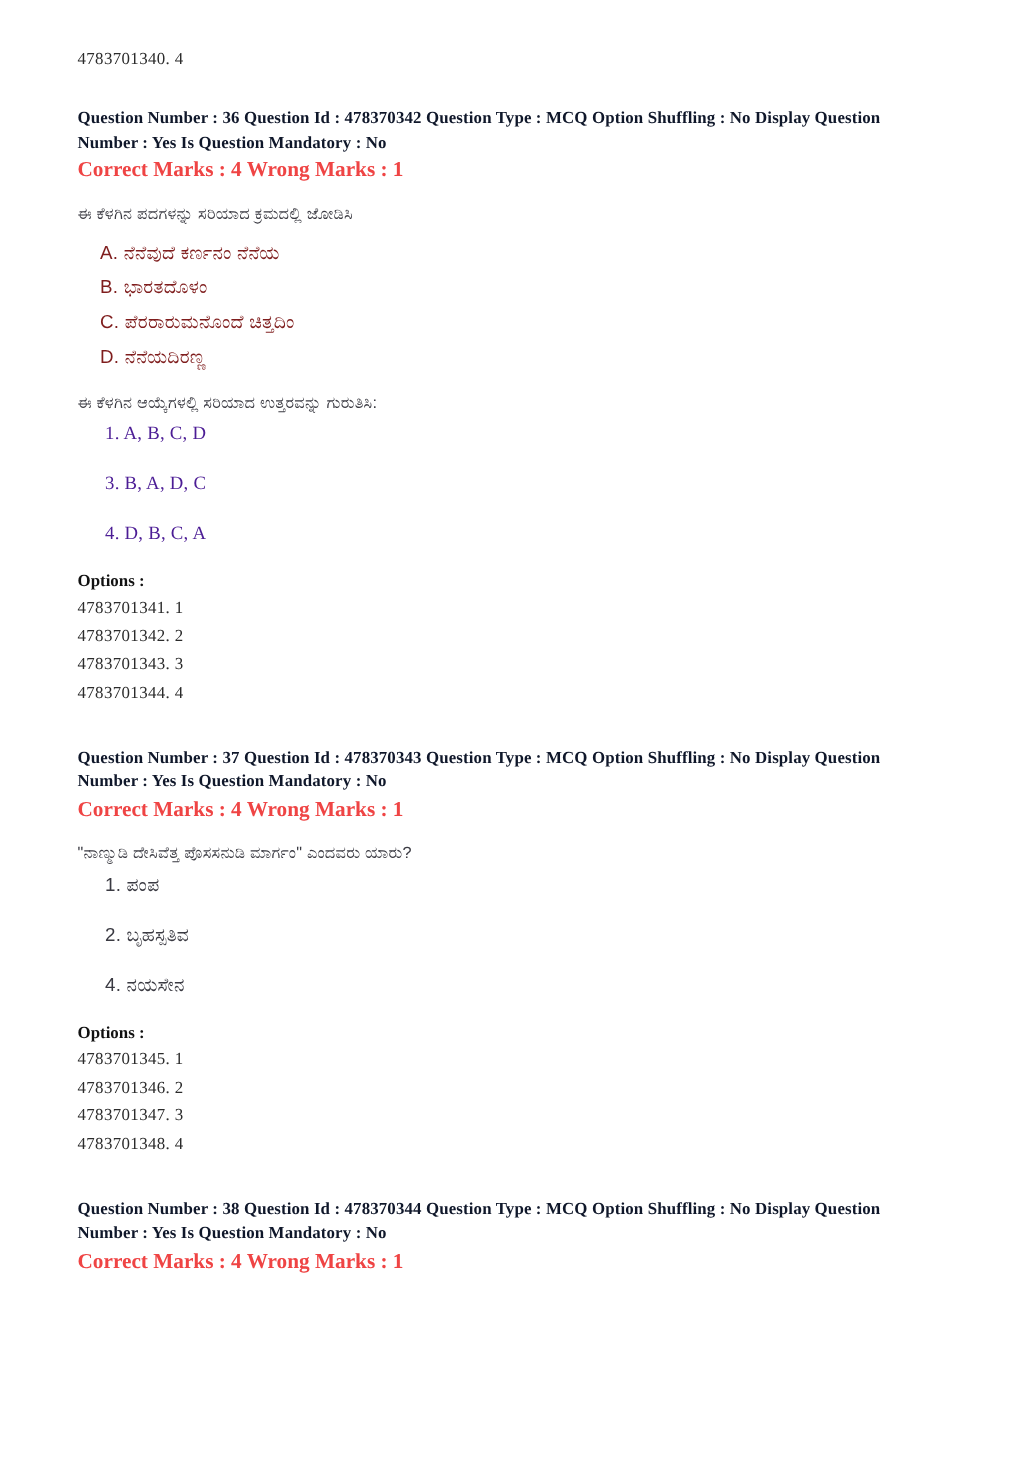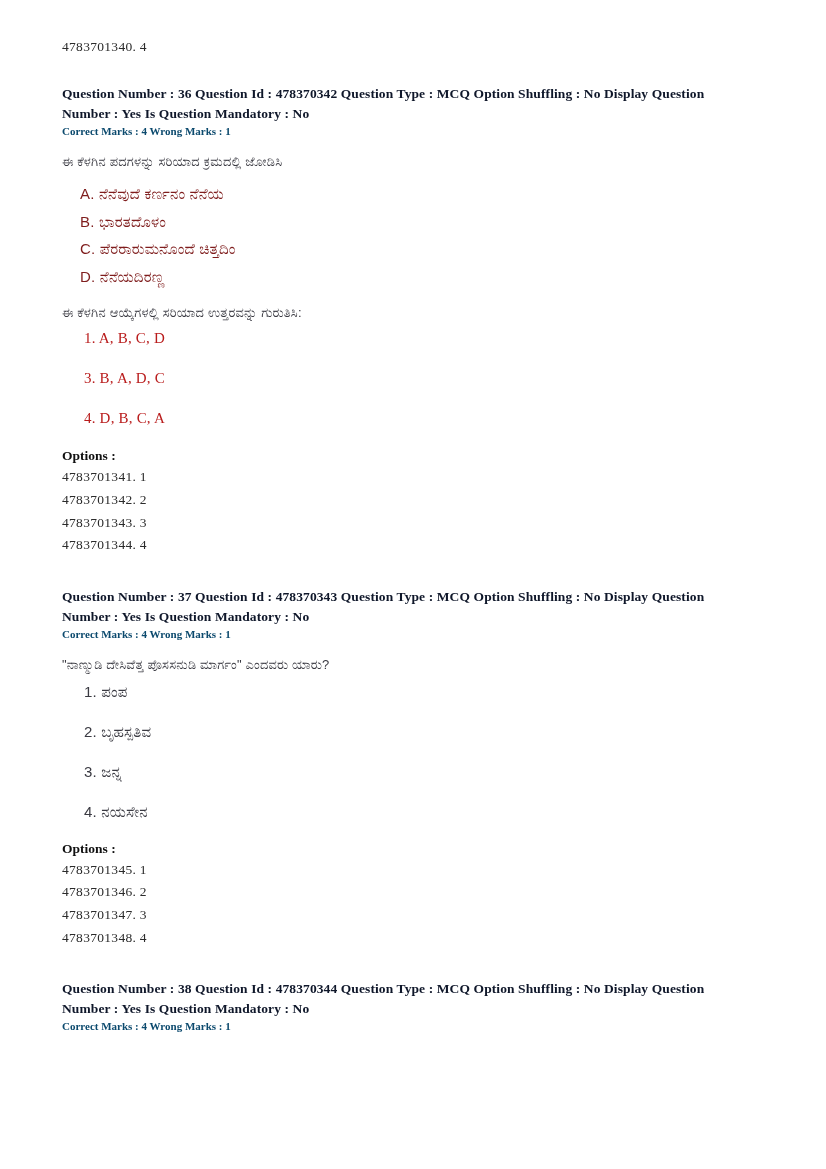--- a/index.html
+++ b/index.html
@@ -42,23 +42,23 @@
     font-weight: bold;
     font-size: 13.5px;
     line-height: 1.45;
     color: #0f172a;
     letter-spacing: 0.1px;
   }
   .qhead .line2 { display: block; }
   .marks {
     font-family: "Liberation Serif", serif;
     font-weight: bold;
-    font-size: 11px;
+    font-size: 17px;
     line-height: 1.45;
-    color: #0c4a6e;
+    color: #ef4444;
     margin-top: 1px;
   }
 
   .kn-stem {
     font-family: "Liberation Sans", sans-serif;
     font-size: 13px;
     color: #3a3a42;
     margin-top: 12px;
     margin-bottom: 4px;
     letter-spacing: 0.2px;
@@ -89,21 +89,21 @@
     font-size: 15px;
     color: #3a3a42;
     padding-left: 22px;
     line-height: 1.4;
     margin-bottom: 19px;
     letter-spacing: 0.2px;
   }
   .choice-list li.latin {
     font-family: "Liberation Serif", serif;
     font-size: 15px;
-    color: #b91c1c;
+    color: #4c1d95;
   }
 
   .options-label {
     font-family: "Liberation Serif", serif;
     font-weight: bold;
     font-size: 13.5px;
     color: #111111;
     margin-top: 2px;
   }
   .options-list {
@@ -172,21 +172,20 @@
         <span>Question Number : 37 Question Id : 478370343 Question Type : MCQ Option Shuffling : No Display Question</span>
         <span class="line2">Number : Yes Is Question Mandatory : No</span>
       </div>
       <div class="marks">Correct Marks : 4 Wrong Marks : 1</div>
 
       <div class="kn-stem">"ನಾಣ್ಮುಡಿ ದೇಸಿವೆತ್ತ ಪೊಸಸನುಡಿ ಮಾರ್ಗಂ" ಎಂದವರು ಯಾರು?</div>
 
       <ul class="choice-list">
         <li>1. ಪಂಪ</li>
         <li>2. ಬೃಹಸ್ಪತಿವ</li>
-        <li>3. ಜನ್ನ</li>
         <li>4. ನಯಸೇನ</li>
       </ul>
 
       <div class="options-label">Options :</div>
       <ul class="options-list">
         <li>4783701345. 1</li>
         <li>4783701346. 2</li>
         <li>4783701347. 3</li>
         <li>4783701348. 4</li>
       </ul>

